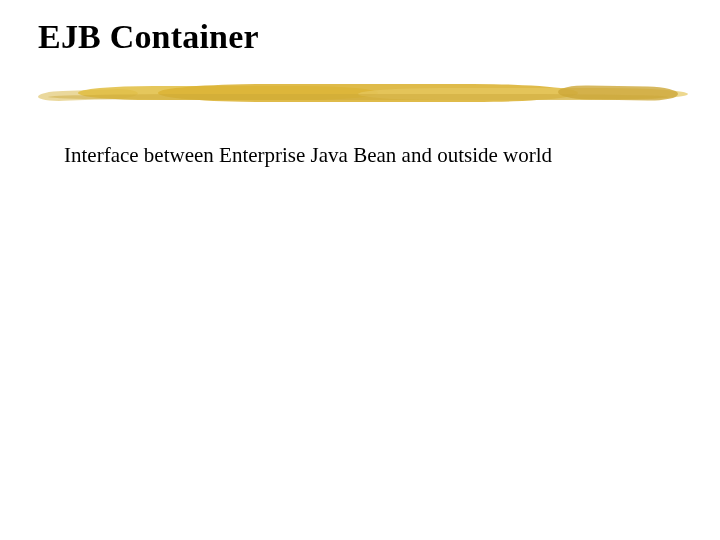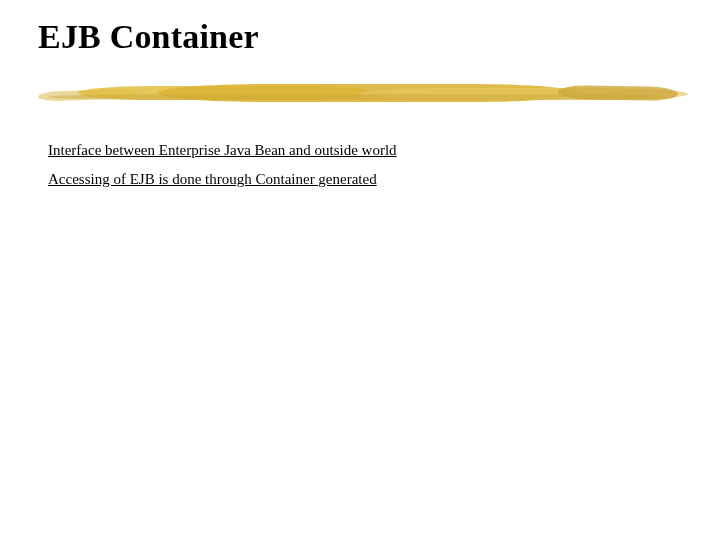--- a/index.html
+++ b/index.html
@@ -35,25 +35,24 @@
     position: absolute;
     border-radius: 50% / 100%;
   }
   .s1 { left: 0;   top: 10px; width: 100px; height: 10px; background: #d9b84a; opacity: 0.55; transform: rotate(-2deg); }
   .s2 { left: 40px; top: 6px;  width: 300px; height: 14px; background: #e1bd3f; opacity: 0.85; }
   .s3 { left: 120px; top: 4px; width: 420px; height: 18px; background: #dbb436; opacity: 0.9; }
   .s4 { left: 320px; top: 8px; width: 330px; height: 12px; background: #e6c760; opacity: 0.7; }
   .s5 { left: 520px; top: 6px; width: 120px; height: 14px; background: #cda838; opacity: 0.8; transform: rotate(1deg); }
   .s6 { left: 10px;  top: 14px; width: 620px; height: 6px;  background: #c9a638; opacity: 0.45; }
   .body {
-    margin-left: 0;
-    font-size: 15px;
+    margin-left: 16px;
+    font-size: 21px;
     line-height: 1.9;
     max-width: 580px;
-    text-decoration: underline;
   }
   .body p { margin: 0; }
 </style>
 </head>
 <body>
 
 <div class="slide">
 
   <h1 class="title">EJB Container</h1>
 
@@ -61,16 +60,15 @@
     <div class="stroke s1"></div>
     <div class="stroke s2"></div>
     <div class="stroke s3"></div>
     <div class="stroke s4"></div>
     <div class="stroke s5"></div>
     <div class="stroke s6"></div>
   </div>
 
   <div class="body">
     <p>Interface between Enterprise Java Bean and outside world</p>
-    <p>Accessing of EJB is done through Container generated</p>
   </div>
 
 </div>
 
 </body></html>

